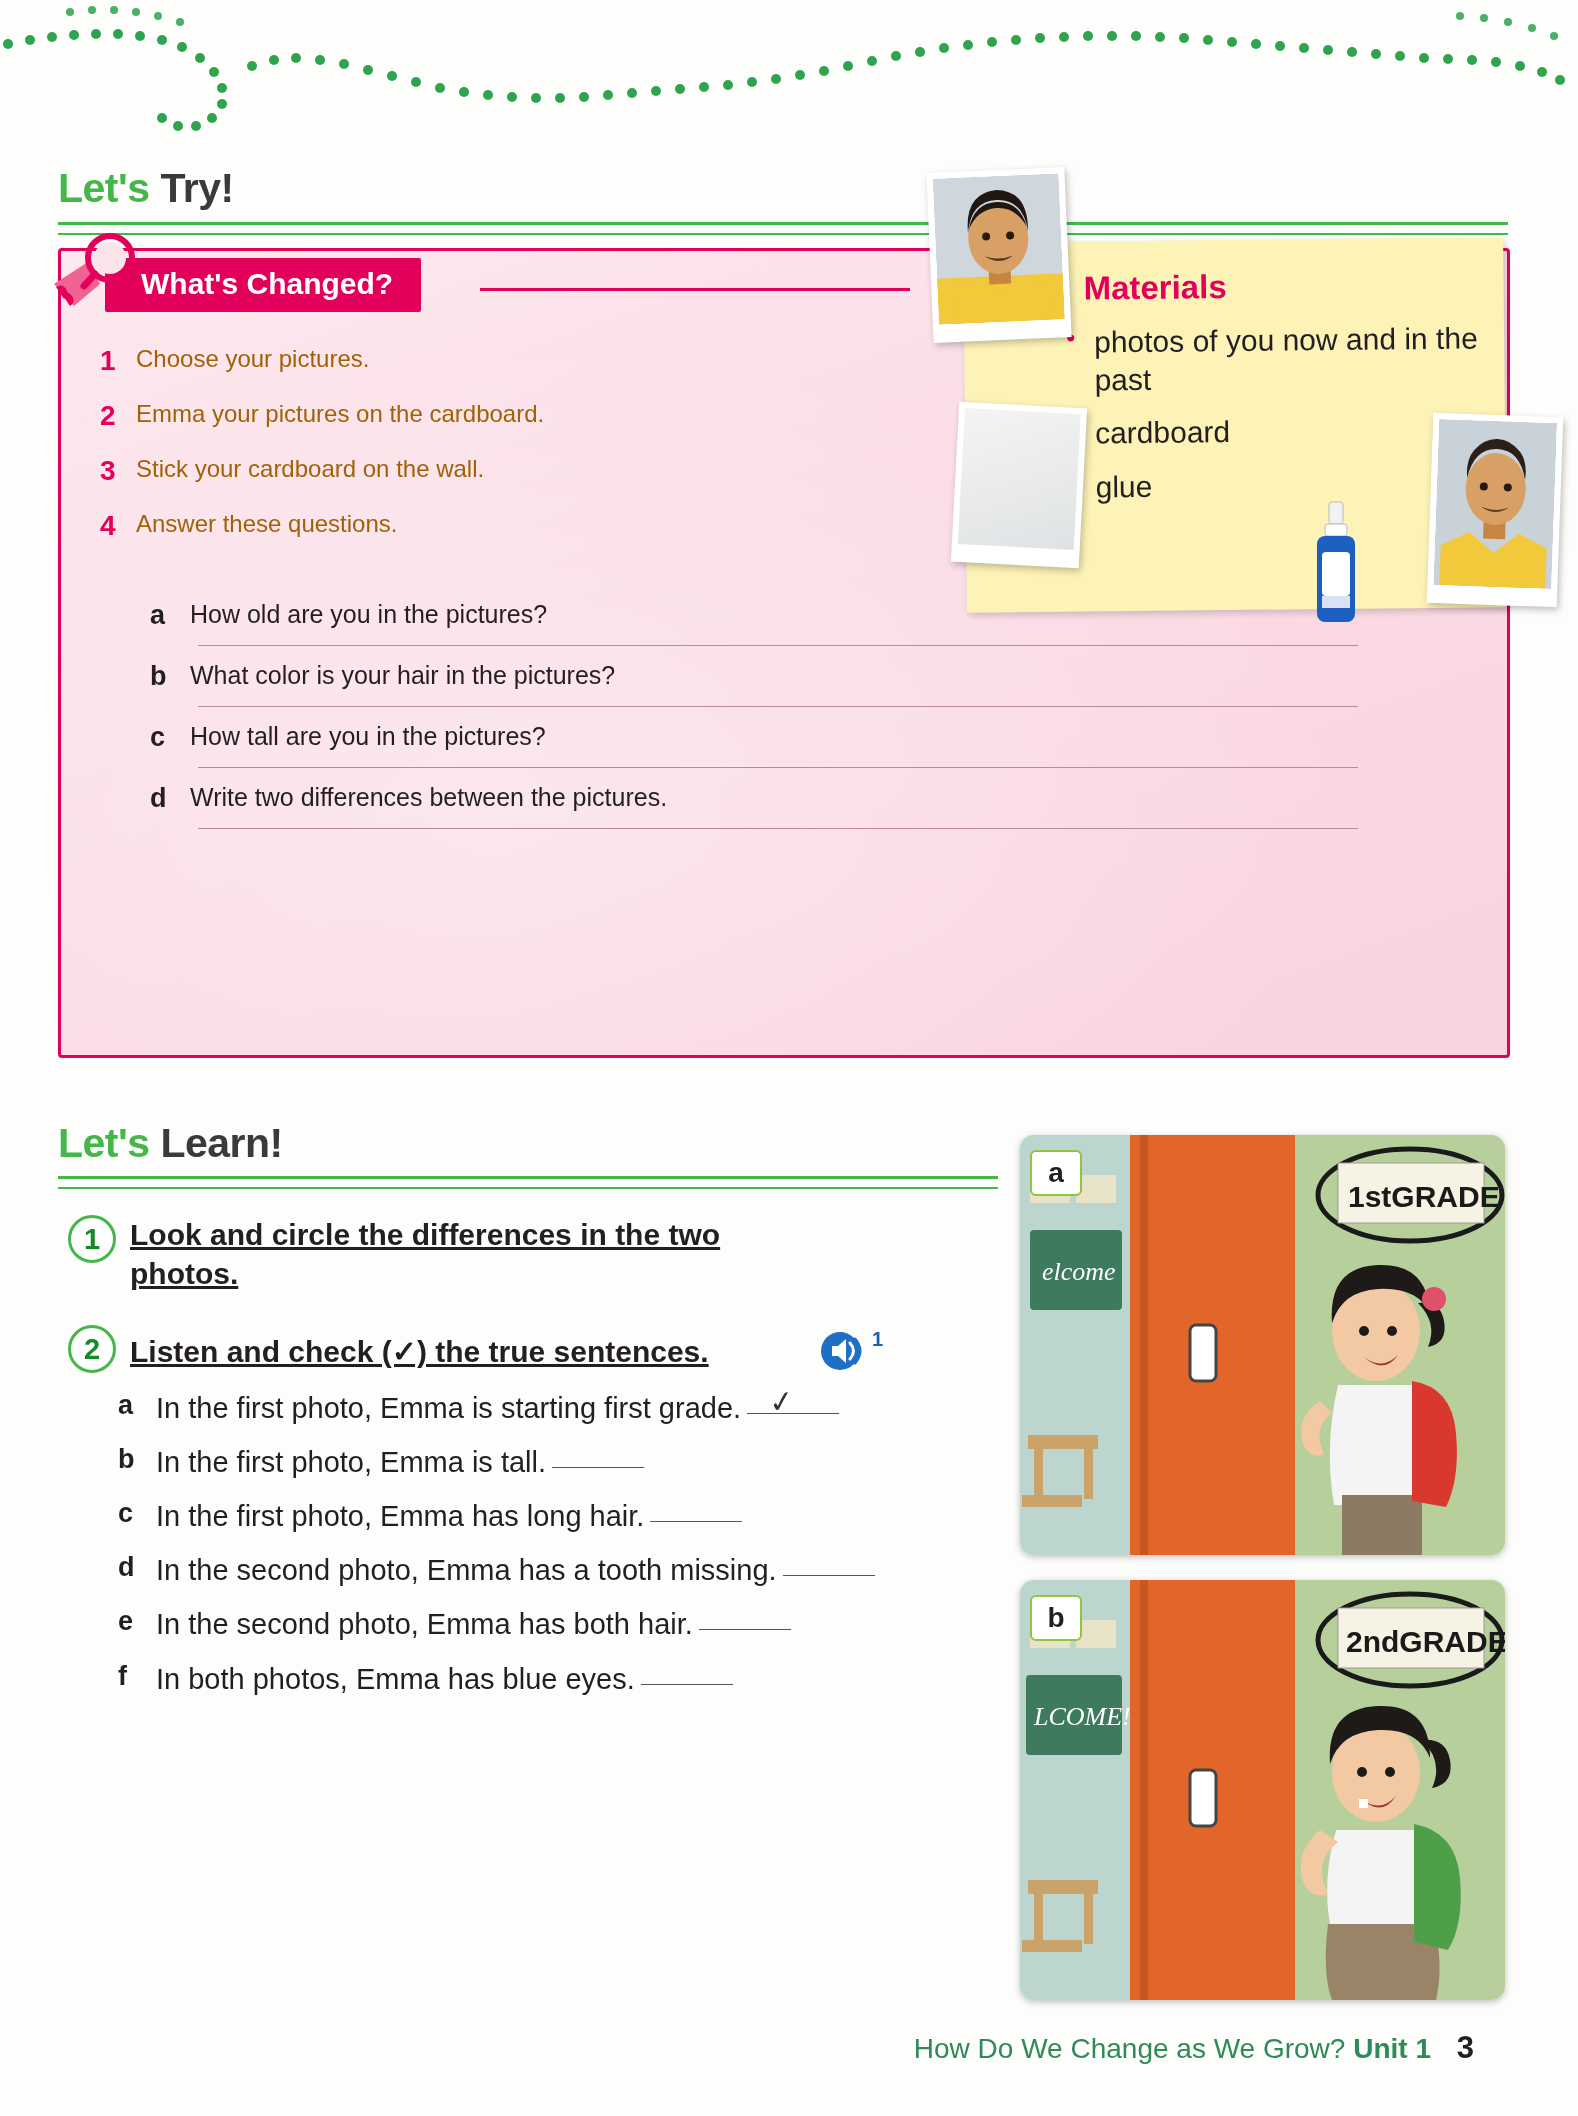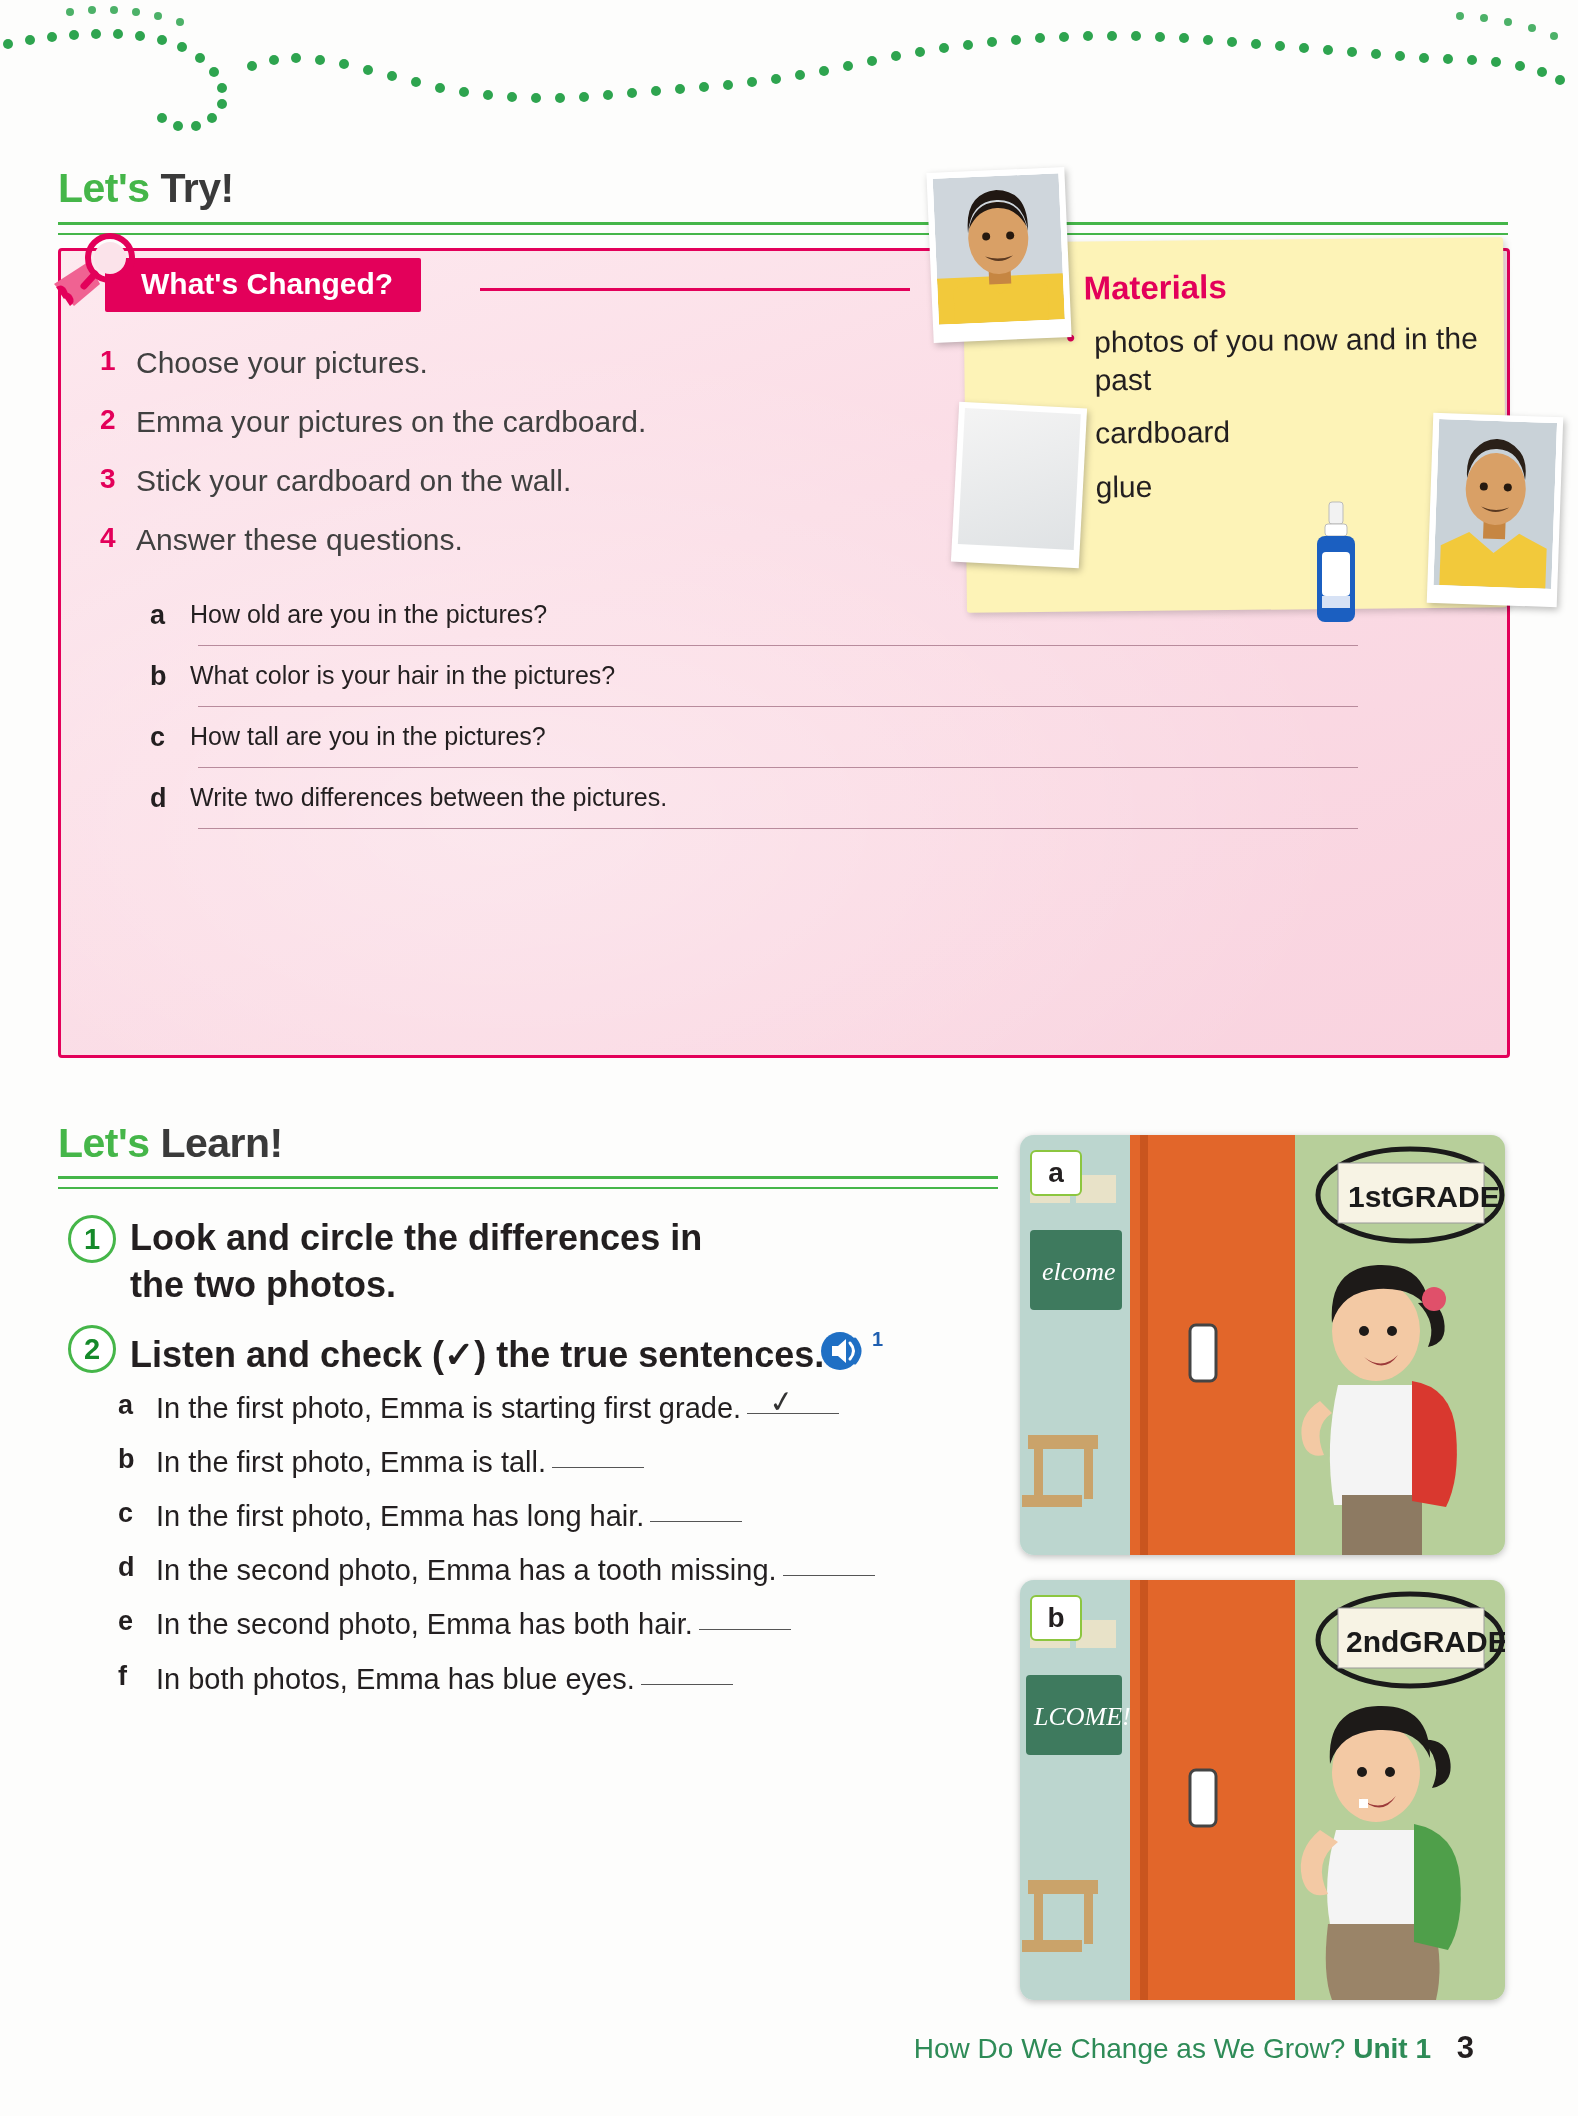--- a/index.html
+++ b/index.html
@@ -66,21 +66,21 @@
     left:480px; top:288px; width:430px; height:3px;
     background:#e3005a; z-index:4;
   }
   .magnifier { position:absolute; left:48px; top:232px; width:120px; height:110px; z-index:6; }
 
   .steps { position:absolute; left:100px; top:345px; width:900px; }
   .step { display:flex; align-items:flex-start; margin-bottom:23px; }
   .step .num {
     color:#e3005a; font-weight:bold; font-size:28px; width:36px; flex:0 0 36px;
   }
-  .step .txt { font-size:30px; color:#404040; line-height:1.2; }
+  .step .txt { font-size:24px; color:#a16207; line-height:1.2; }
 
   .subs { position:absolute; left:150px; top:600px; width:1220px; }
   .sub { margin-bottom:15px; }
   .sub-row { display:flex; align-items:flex-start; }
   .sub .let { font-weight:bold; font-size:27px; width:40px; flex:0 0 40px; color:#231f20; }
   .sub .txt { font-size:25px; color:#231f20; }
   .answer-line {
     margin:14px 0 0 48px; width:1160px; height:1px; background:#b88b9c;
   }
 
@@ -123,21 +123,21 @@
 
   
   .learn-num {
     position:absolute;
     width:48px; height:48px; border-radius:50%;
     border:3px solid #45b649; color:#158a2a;
     font-weight:bold; font-size:29px;
     display:flex; align-items:center; justify-content:center;
     background:#ffffff;
   }
-  .q-text { position:absolute; font-size:36px; font-weight:bold; line-height:1.3; color:#231f20; }
+  .q-text { position:absolute; font-size:30px; font-weight:bold; line-height:1.3; color:#231f20;text-decoration:underline; }
   .audio-icon { position:absolute; left:820px; top:1330px; width:46px; height:42px; }
   .audio-num { position:absolute; left:872px; top:1328px; font-size:20px; color:#1f5fb0; font-weight:bold; }
 
   .list2 { position:absolute; left:118px; top:1390px; width:880px; }
   .li2 { display:flex; align-items:flex-start; margin-bottom:17px; }
   .li2 .let { font-weight:bold; font-size:27px; width:38px; flex:0 0 38px; }
   .li2 .txt { font-size:29px; line-height:1.28; }
   .blank { display:inline-block; width:92px; border-bottom:1.5px solid #555; margin-left:6px; position:relative; top:-4px;}
   .blank.check:after{
     content:"✓"; position:absolute; left:22px; top:-30px; font-size:30px; color:#333;

